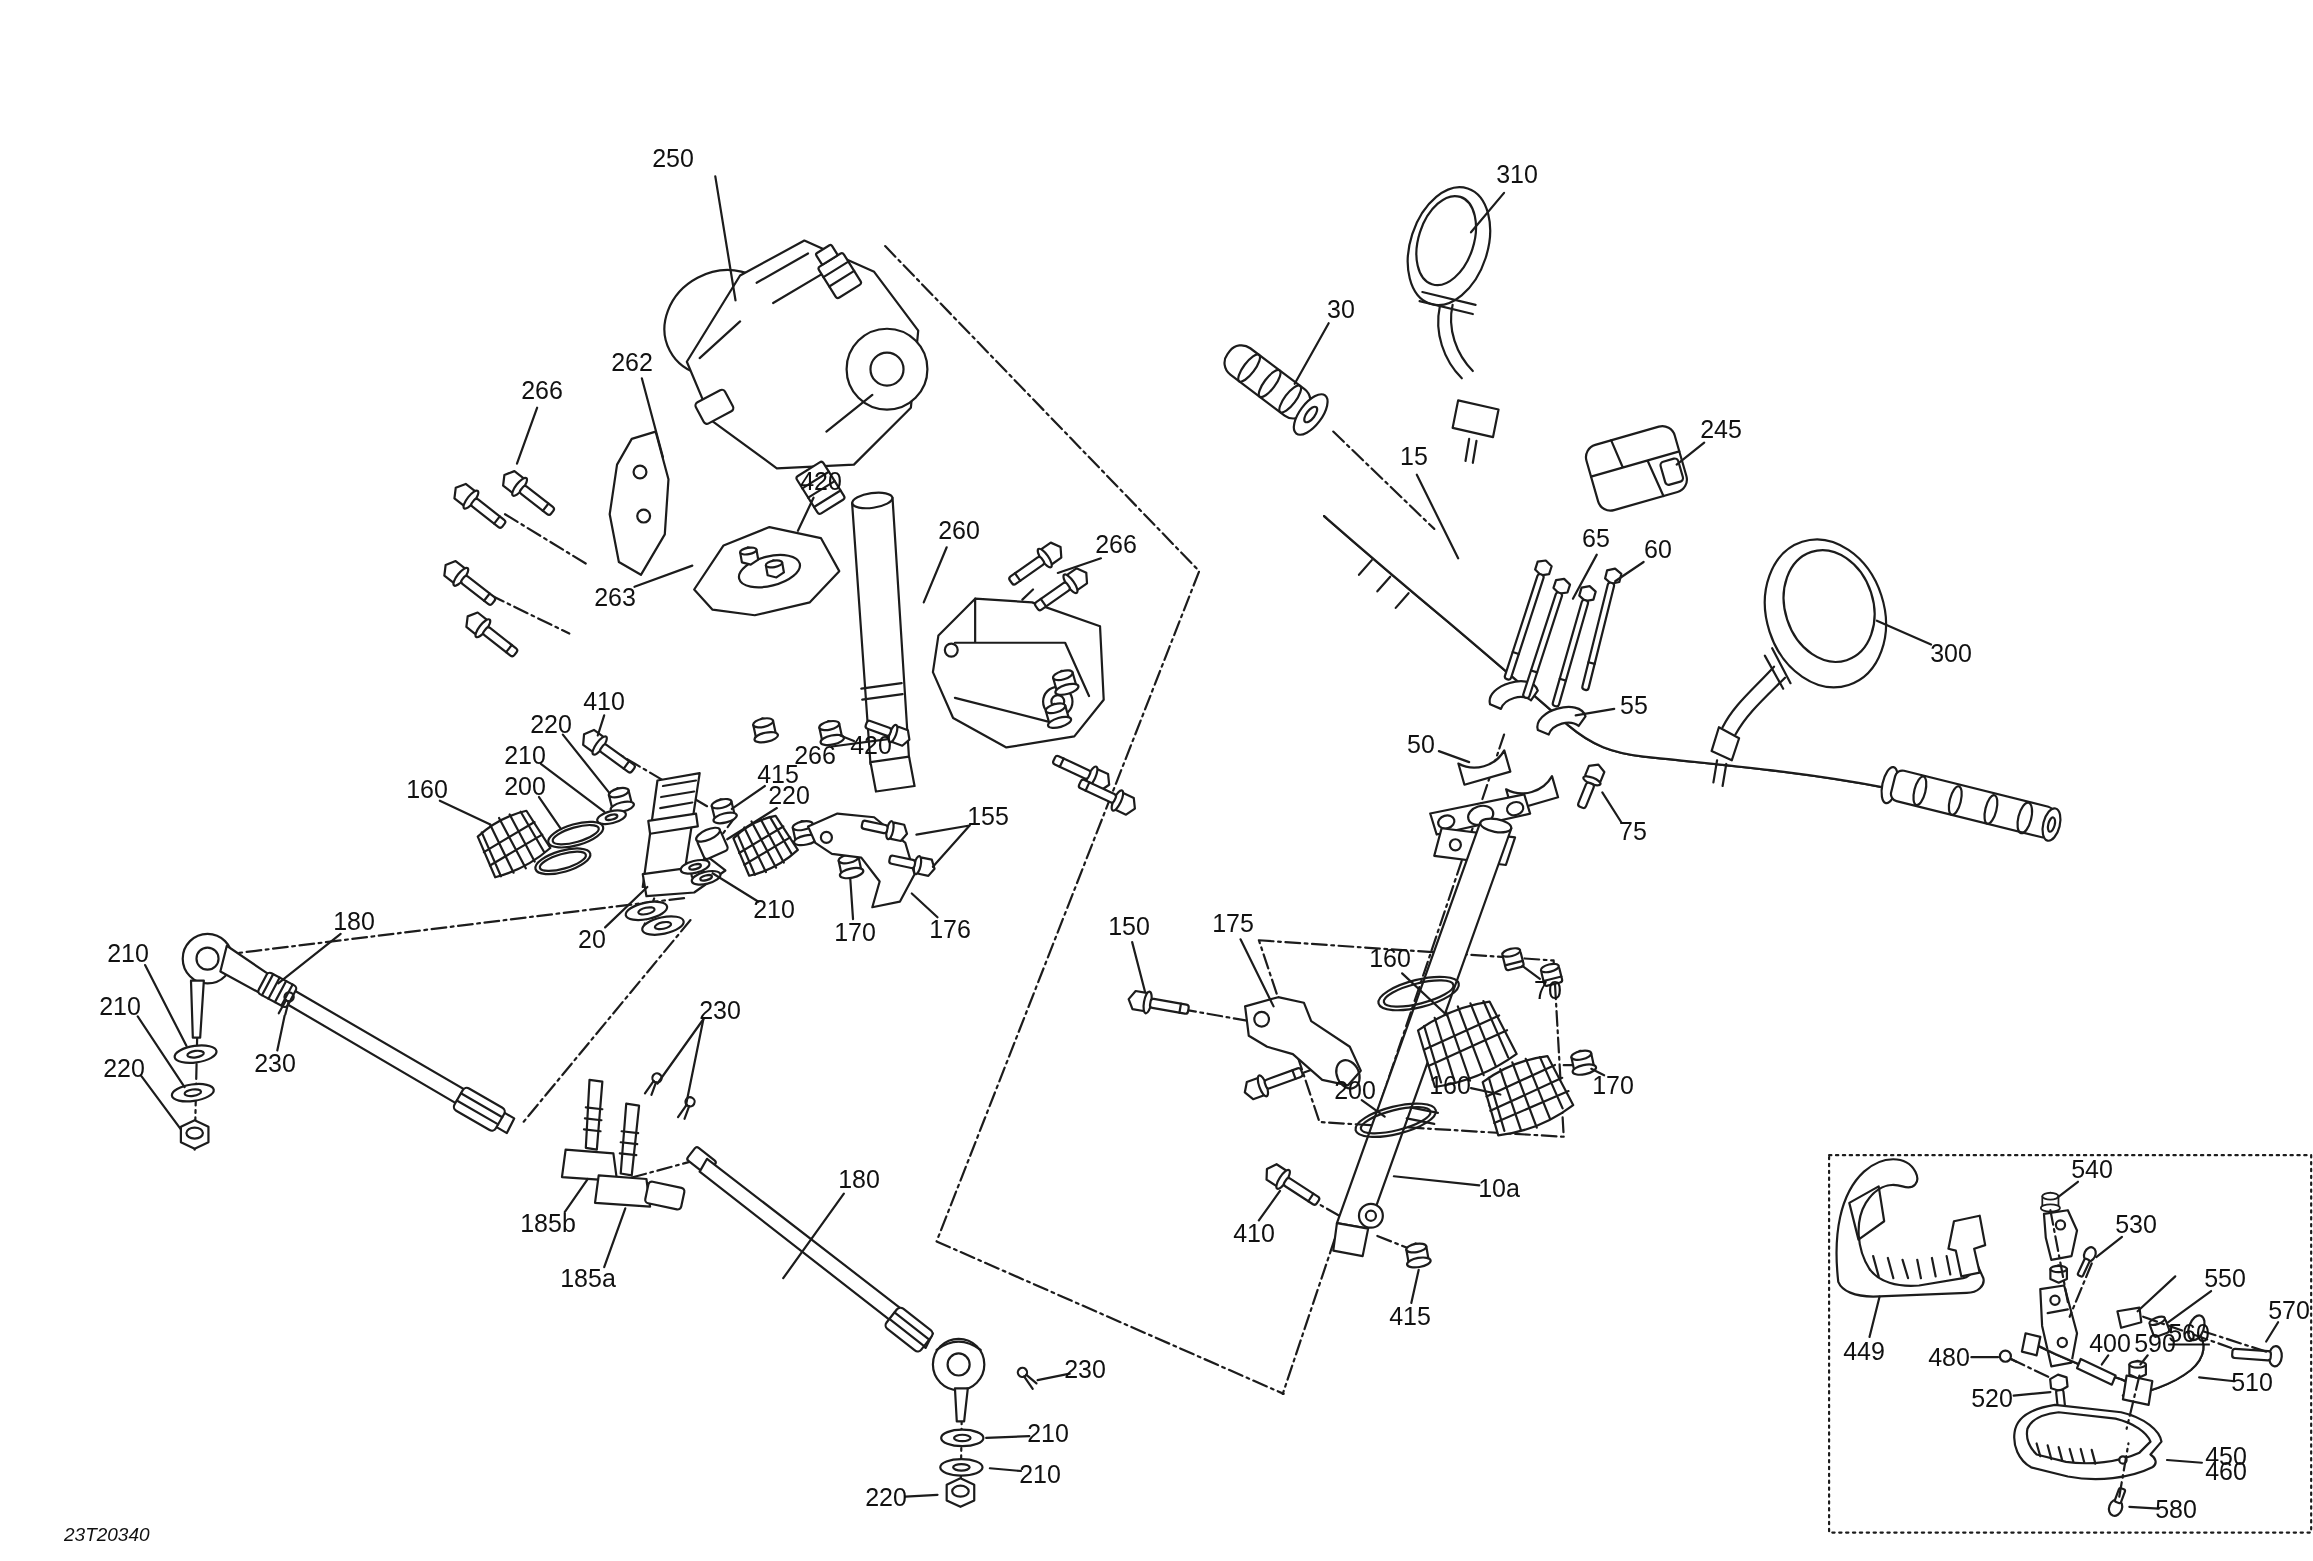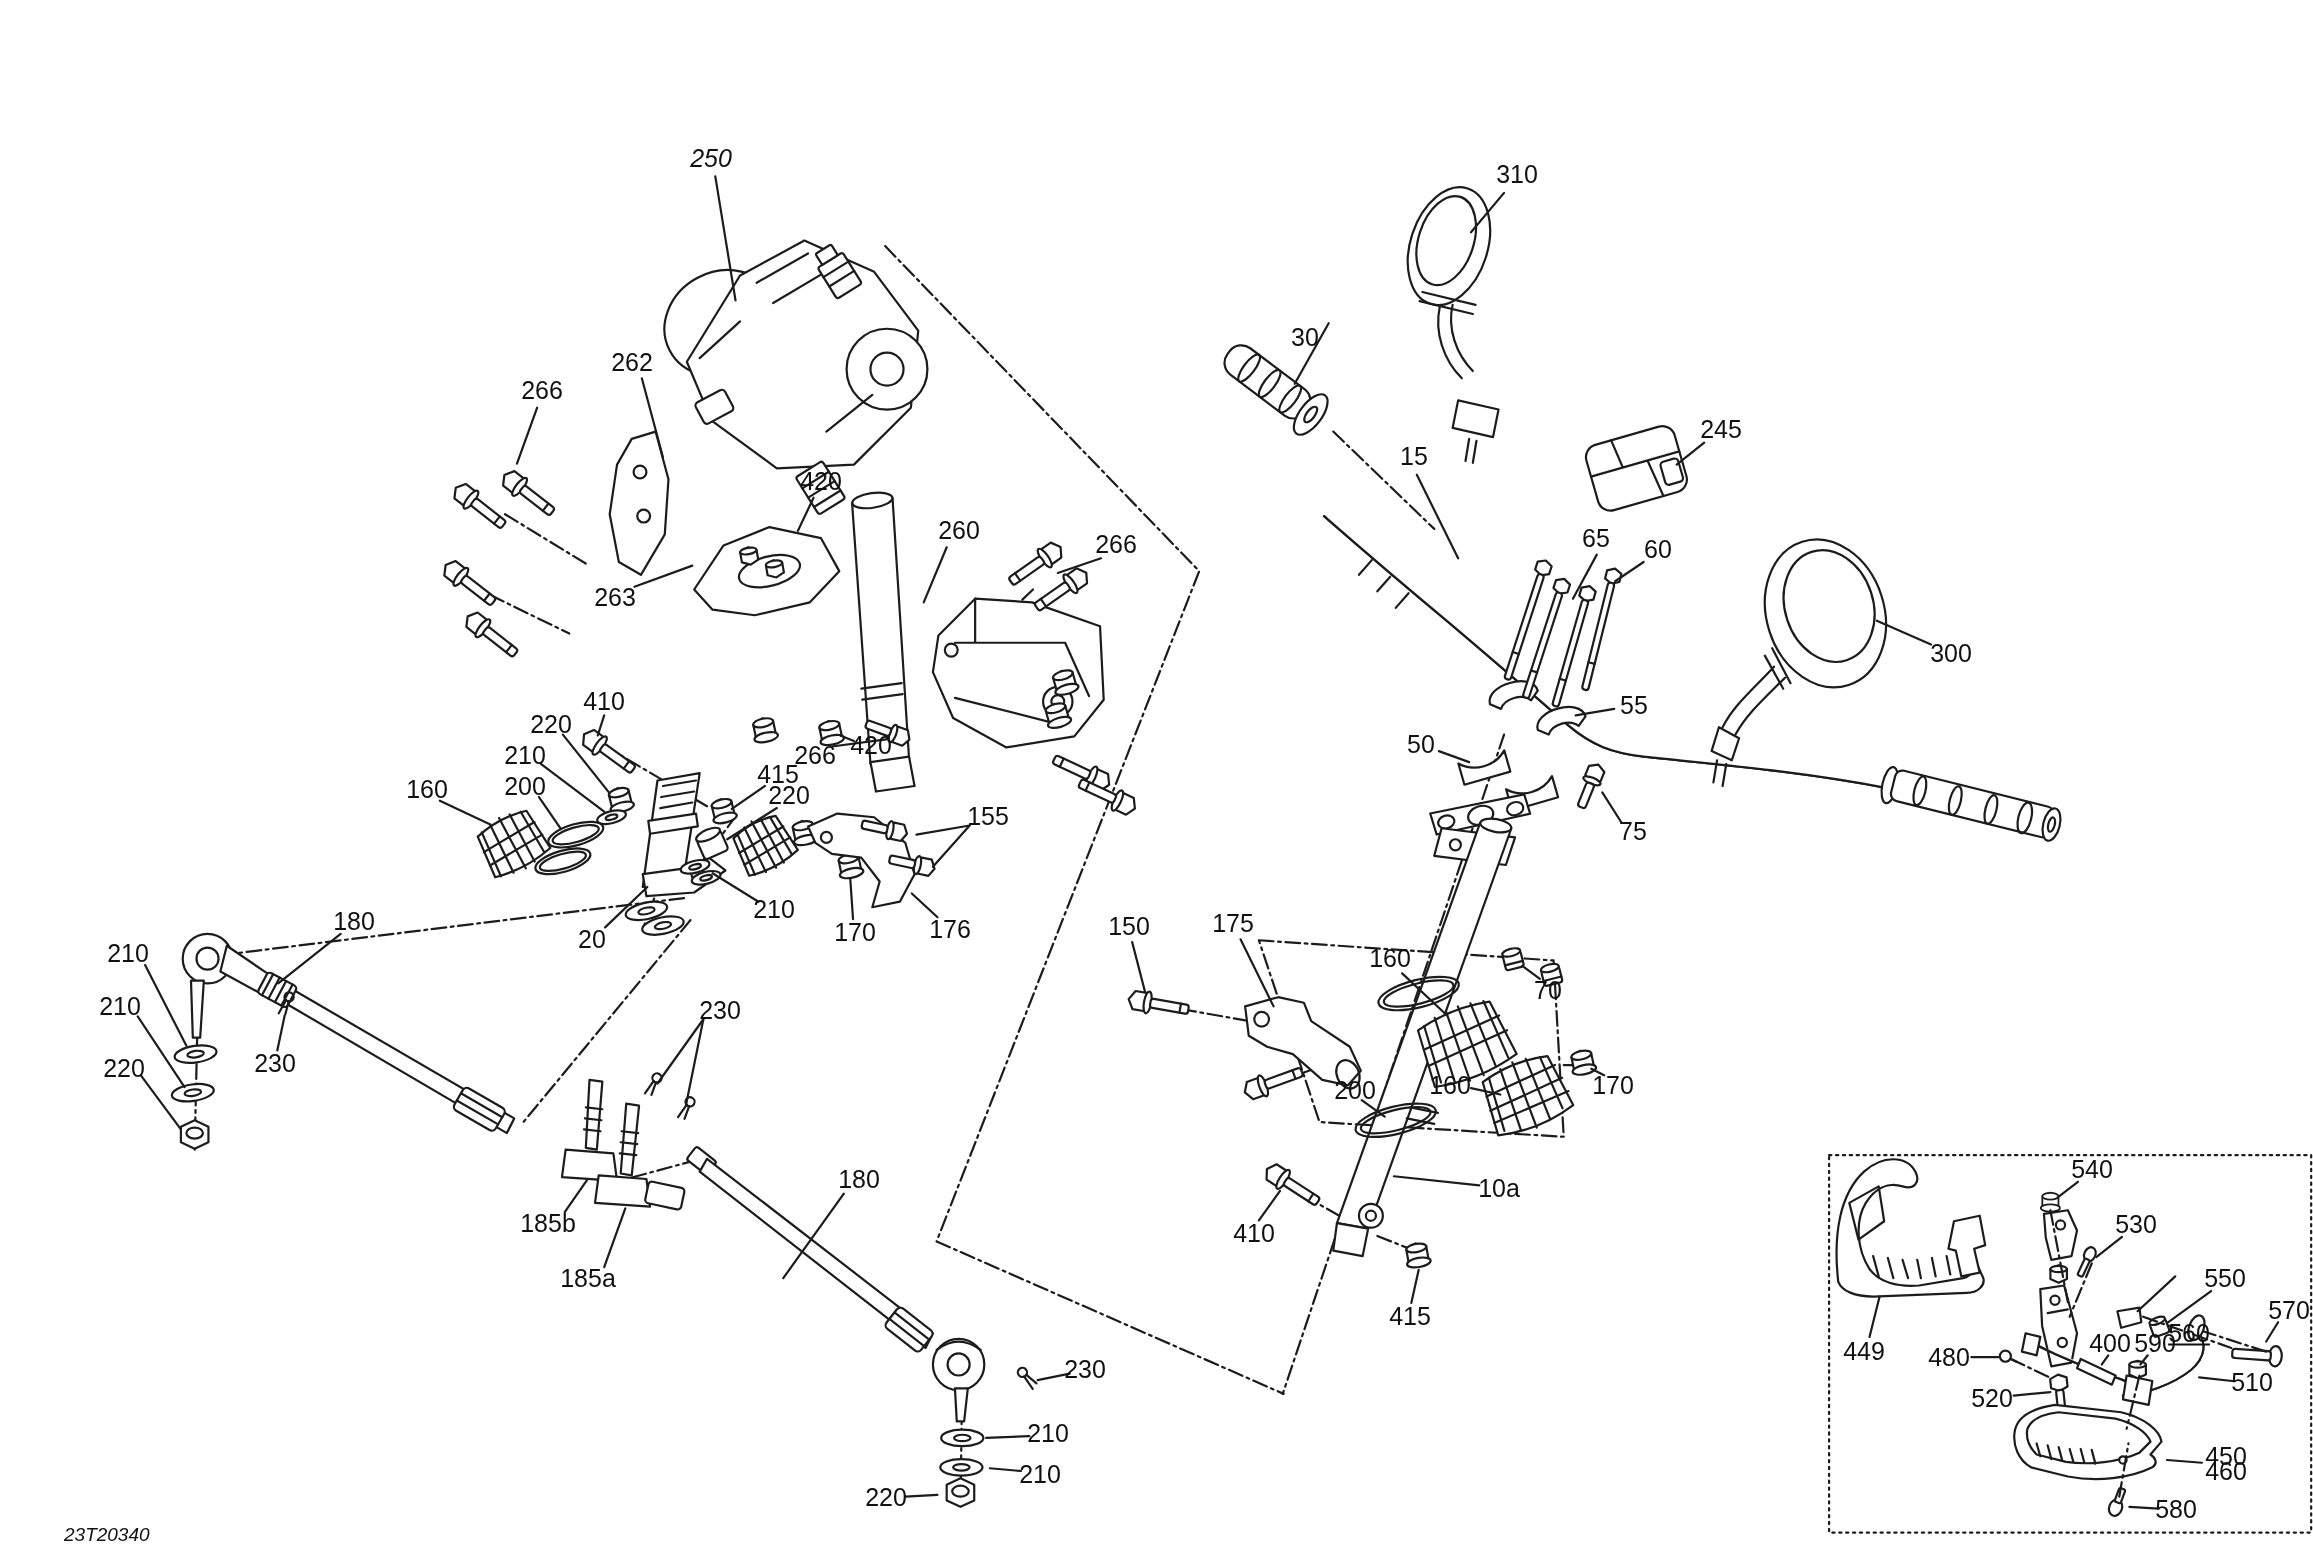--- a/index.html
+++ b/index.html
@@ -531,42 +531,42 @@
           <line x1="2339" y1="1476" x2="2331" y2="1486" class="leader"></line>
           <line x1="2431" y1="1504" x2="2395" y2="1500" class="leader"></line>
           <line x1="2193" y1="1520" x2="2233" y2="1516" class="leader"></line>
           <line x1="2398" y1="1593" x2="2360" y2="1590" class="leader"></line>
           <line x1="2351" y1="1643" x2="2319" y2="1641" class="leader"></line>
         </g>
   </g>
 </svg>
 
 <div id="callout-layer">
-      <div class="callout" style="left: 711px; top: 158px; font-style: italic;">250</div>
+      <div class="callout" style="left: 673px; top: 158px;">250</div>
       <div class="callout" style="left: 632px; top: 362px;">262</div>
       <div class="callout" style="left: 542px; top: 390px;">266</div>
       <div class="callout" style="left: 821px; top: 481px;">420</div>
       <div class="callout" style="left: 615px; top: 597px;">263</div>
       <div class="callout" style="left: 959px; top: 530px;">260</div>
       <div class="callout" style="left: 1116px; top: 544px;">266</div>
       <div class="callout" style="left: 604px; top: 701px;">410</div>
       <div class="callout" style="left: 551px; top: 724px;">220</div>
       <div class="callout" style="left: 525px; top: 755px;">210</div>
       <div class="callout" style="left: 525px; top: 786px;">200</div>
       <div class="callout" style="left: 427px; top: 789px;">160</div>
       <div class="callout" style="left: 778px; top: 774px;">415</div>
       <div class="callout" style="left: 789px; top: 795px;">220</div>
       <div class="callout" style="left: 815px; top: 755px;">266</div>
       <div class="callout" style="left: 871px; top: 745px;">420</div>
       <div class="callout" style="left: 988px; top: 816px;">155</div>
       <div class="callout" style="left: 774px; top: 909px;">210</div>
       <div class="callout" style="left: 592px; top: 939px;">20</div>
       <div class="callout" style="left: 855px; top: 932px;">170</div>
       <div class="callout" style="left: 950px; top: 929px;">176</div>
-      <div class="callout" style="left: 1305px; top: 309px; margin-top: 28px;">30</div>
+      <div class="callout" style="left: 1341px; top: 309px;">30</div>
       <div class="callout" style="left: 1517px; top: 174px;">310</div>
       <div class="callout" style="left: 1414px; top: 456px; text-align: center;">15</div>
       <div class="callout" style="left: 1721px; top: 429px;">245</div>
       <div class="callout" style="left: 1596px; top: 538px;">65</div>
       <div class="callout" style="left: 1658px; top: 549px;">60</div>
       <div class="callout" style="left: 1951px; top: 653px;">300</div>
       <div class="callout" style="left: 1634px; top: 705px;">55</div>
       <div class="callout" style="left: 1421px; top: 744px;">50</div>
       <div class="callout" style="left: 1633px; top: 831px;">75</div>
       <div class="callout" style="left: 1548px; top: 990px;">70</div>

